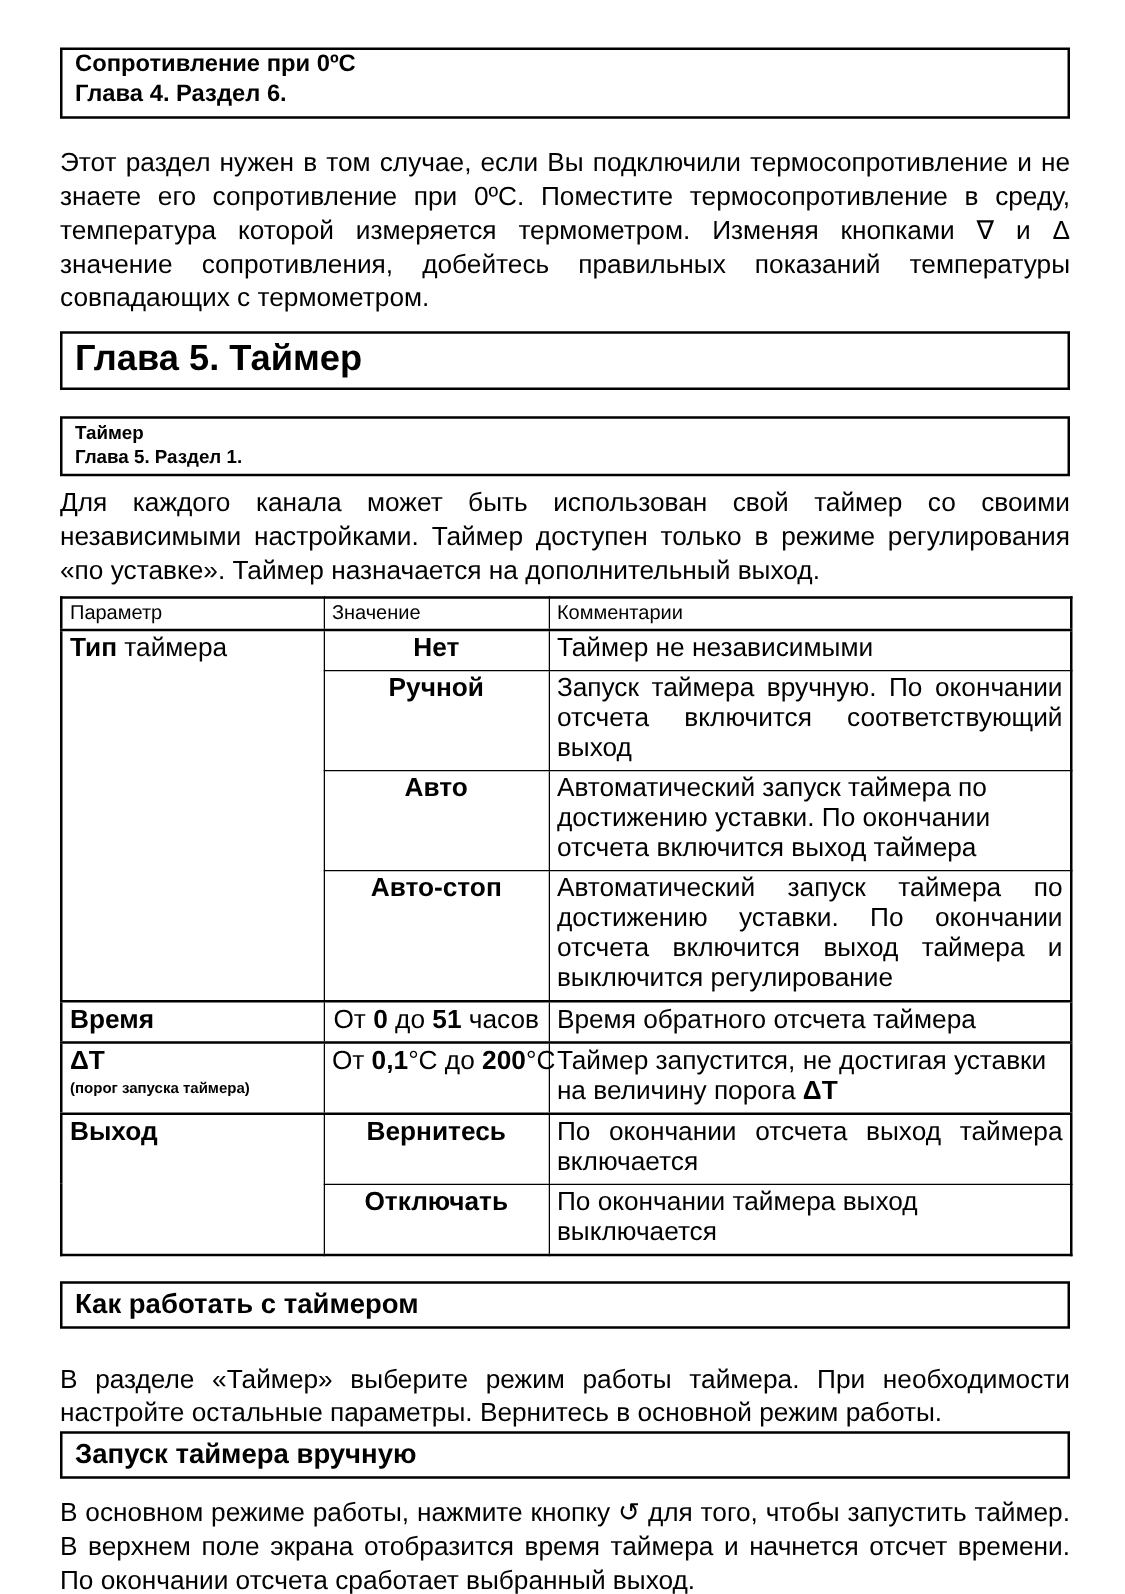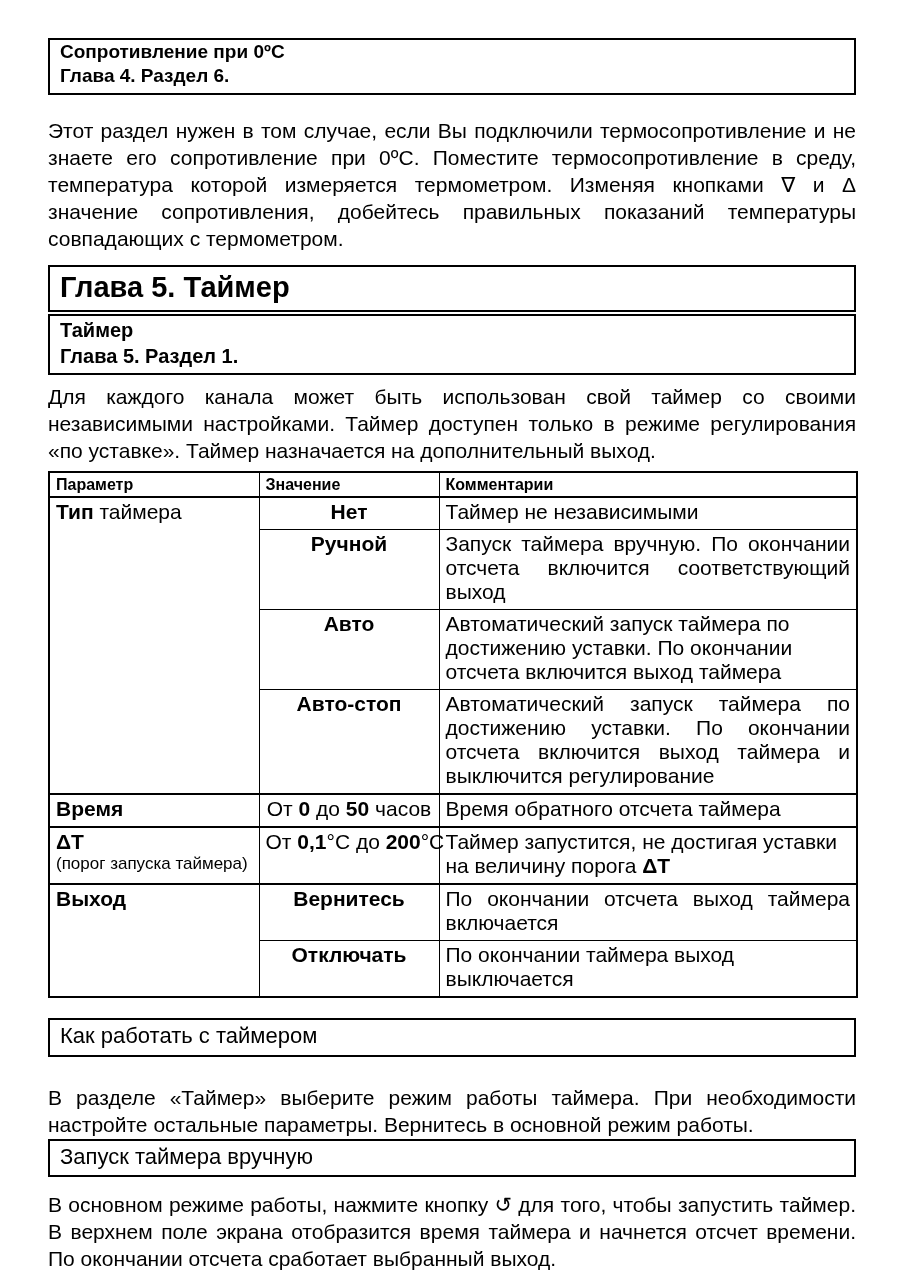--- a/index.html
+++ b/index.html
@@ -6,44 +6,44 @@
   body{
     width:900px;height:1275px;background:#ffffff;color:#000;
     font-family:"Liberation Sans",sans-serif;
     -webkit-font-smoothing:antialiased;overflow:hidden;
   }
   .page{width:808px;margin-left:48px;padding-top:38px;}
   .box{border:2px solid #000;box-sizing:border-box;}
   .box-header{padding:0 10px 4px;font-size:19px;font-weight:bold;line-height:1.28;margin-bottom:22px;}
   p.body-text{font-size:21px;line-height:27px;text-align:justify;margin:0;}
   p.intro{margin-bottom:13px;}
-  .chapter-box{padding:4px 10px 6px;margin-bottom:2px;}
+  .chapter-box{padding:4px 10px 6px;margin-bottom:21px;}
   .chapter-title{font-size:29px;font-weight:bold;line-height:1.15;}
-  .section-box{padding:2px 10px 4px;font-size:20px;font-weight:bold;line-height:1.28;margin-bottom:8px;}
+  .section-box{padding:2px 10px 4px;font-size:15px;font-weight:bold;line-height:1.28;margin-bottom:8px;}
   p.section-para{margin-bottom:7px;}
   table.params{
     border-collapse:collapse;width:808px;table-layout:fixed;
     border:2px solid #000;margin-bottom:20px;
   }
   table.params th{
-    font-weight:bold;font-size:16px;text-align:left;
+    font-weight:normal;font-size:16px;text-align:left;
     border:1px solid #000;border-bottom:2px solid #000;
     padding:2px 6px;line-height:1.2;
   }
   table.params td{
     border:1px solid #000;vertical-align:top;
     font-size:21px;line-height:24px;padding:2px 6px 5px;
   }
   table.params tr.group-start td{border-top:2px solid #000;}
   td.param-cell{font-size:21px;padding-left:8px;}
-  .param-note{font-size:17px;line-height:19px;font-weight:normal;}
+  .param-note{font-size:12px;line-height:19px;font-weight:bold;}
   td.value-cell{white-space:nowrap;font-size:20px;padding-left:6px;text-align:center;}
   td.comment-cell{}
   td.comment-cell.justify{text-align:justify;}
-  .mid-box{padding:3px 10px 5px;font-size:22px;font-weight:normal;line-height:1.2;}
+  .mid-box{padding:3px 10px 5px;font-size:22px;font-weight:bold;line-height:1.2;}
   .howto-box{margin-bottom:27px;}
   p.howto-para{margin-bottom:1px;}
   .manual-box{margin-bottom:14px;}
   b{font-weight:bold;}
 </style>
 </head>
 <body>
 
 <div class="page">
 
@@ -91,21 +91,21 @@
         <tr>
           <td class="value-cell"><b>Авто</b></td>
           <td class="comment-cell">Автоматический запуск таймера по достижению уставки. По окончании отсчета включится выход таймера</td>
         </tr>
         <tr>
           <td class="value-cell"><b>Авто-стоп</b></td>
           <td class="comment-cell justify">Автоматический запуск таймера по достижению уставки. По окончании отсчета включится выход таймера и выключится регулирование</td>
         </tr>
         <tr class="group-start">
           <td class="param-cell" rowspan="1"><b>Время</b></td>
-          <td class="value-cell">От <b>0</b> до <b>50</b> часов</td>
+          <td class="value-cell">От <b>0</b> до <b>51</b> часов</td>
           <td class="comment-cell">Время обратного отсчета таймера</td>
         </tr>
         <tr class="group-start">
           <td class="param-cell" rowspan="1"><b>ΔТ</b><div class="param-note">(порог запуска таймера)</div></td>
           <td class="value-cell">От <b>0,1</b>°С до <b>200</b>°С</td>
           <td class="comment-cell">Таймер запустится, не достигая уставки на величину порога <b>ΔТ</b></td>
         </tr>
         <tr class="group-start">
           <td class="param-cell" rowspan="2"><b>Выход</b></td>
           <td class="value-cell"><b>Вернитесь</b></td>

